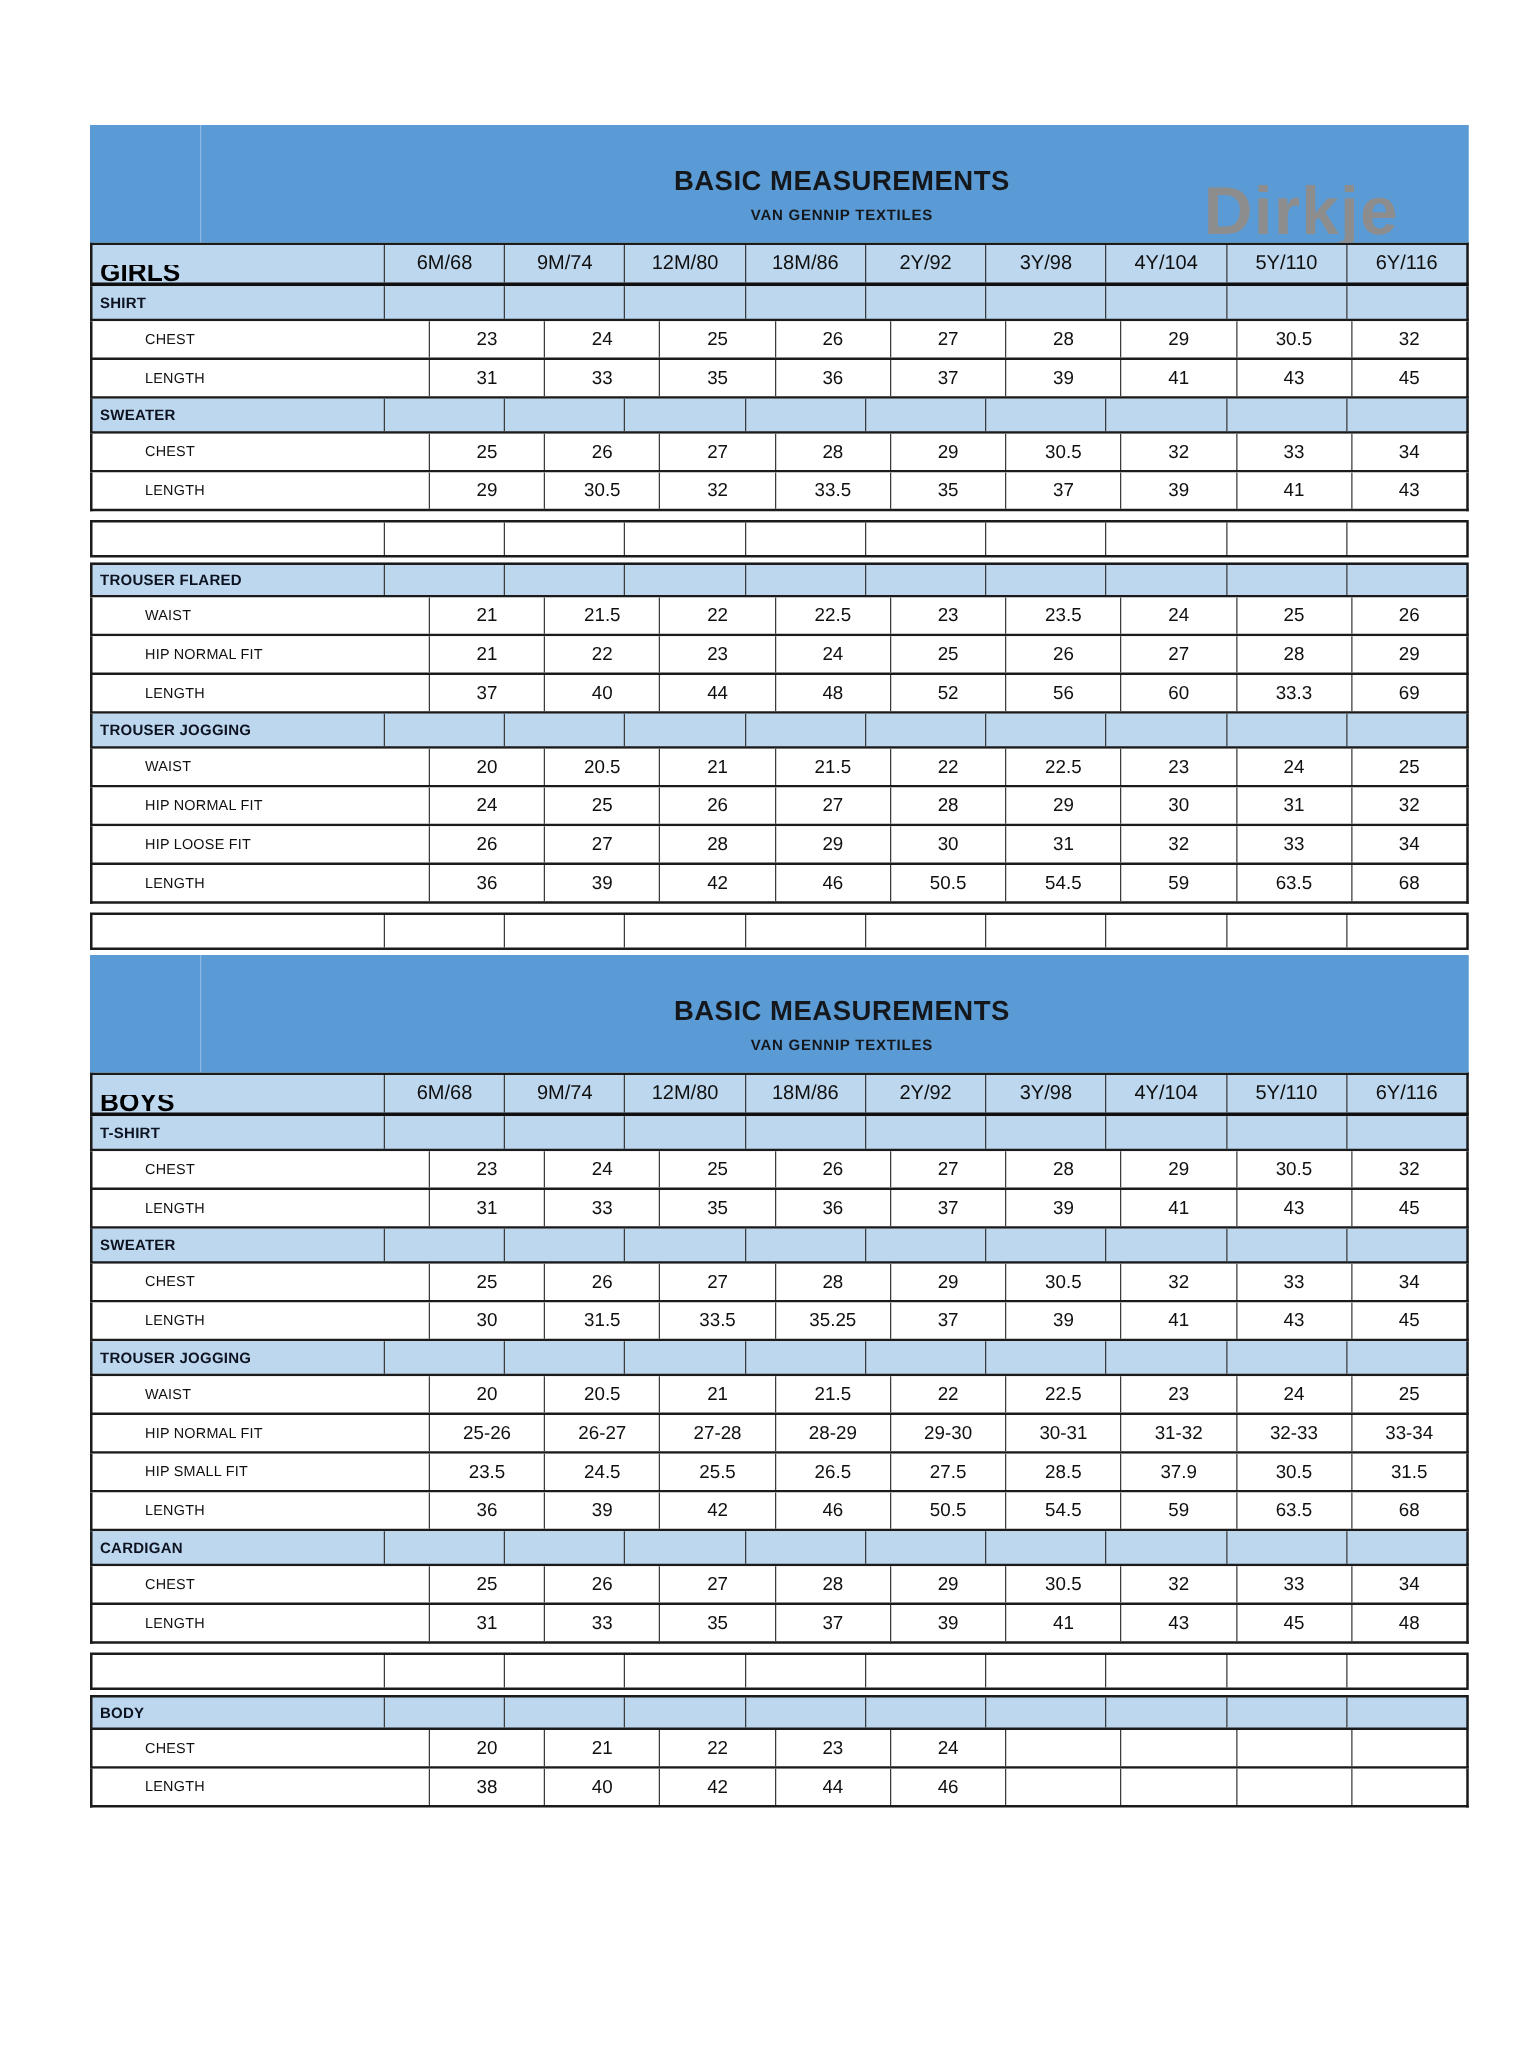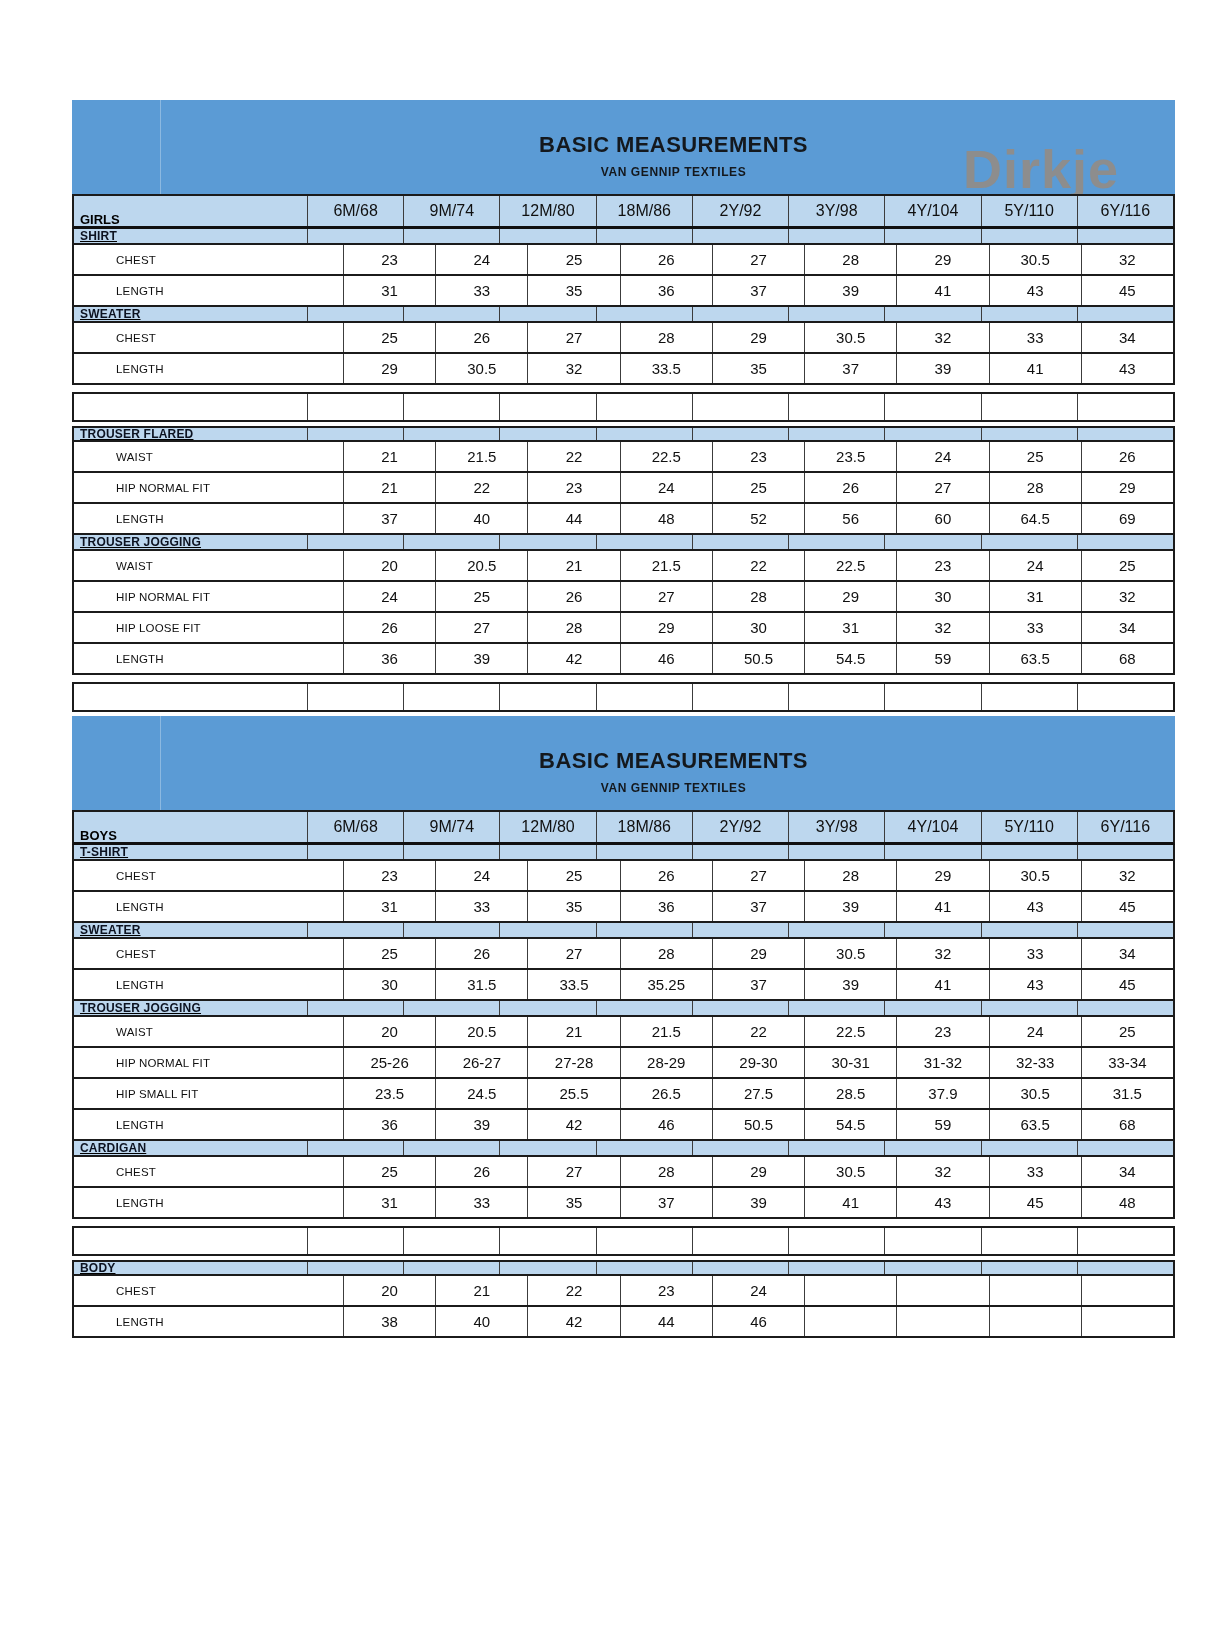--- a/index.html
+++ b/index.html
@@ -81,42 +81,42 @@
     border-left: 2px solid #1b1b1b;
     border-right: 2px solid #1b1b1b;
     border-bottom: 2px solid #1b1b1b;
   }
   .bt { border-top: 2px solid #1b1b1b; }
   .header-row {
     height: 35px;
     background: #bdd7ee;
     border-bottom: 3px solid #101010;
   }
-  .section-row { height: 16px; background: #bdd7ee; text-decoration: underline; }
+  .section-row { height: 28px; background: #bdd7ee; }
   .data-row    { height: 31px; background: #ffffff; padding-left: 36px; }
   .blank-row   { height: 30px; background: #ffffff; }
   .gap-top    { height: 7px; }
   .gap-bottom { height: 4px; }
   .cell {
     box-sizing: border-box;
     display: flex;
     align-items: center;
     overflow: hidden;
   }
   .label-cell {
     flex: 0 0 233px;
     width: 233px;
     padding-left: 6px;
   }
   .size-cell {
     flex: 1 1 0;
     border-left: 1px solid #3c3c3c;
     justify-content: center;
   }
-  .header-label  { font-weight: bold; font-size: 13px; color: #000000; margin-top: 16px; }
+  .header-label  { font-weight: bold; font-size: 21px; color: #000000; margin-top: 16px; }
   .header-size   { font-size: 16px; color: #101010; }
   .section-label { font-weight: bold; font-size: 12px; color: #0c1220; letter-spacing: 0.2px; }
   .data-label    { font-size: 11.5px; color: #101010; letter-spacing: 0.2px; }
   .data-value    { font-size: 15px; color: #101010; }
 </style>
 </head>
 <body>
 
 <div class="sheet">
 
@@ -269,21 +269,21 @@
         </div>
         <div class="row data-row">
           <div class="cell label-cell data-label">LENGTH</div>
           <div class="cell size-cell data-value">37</div>
           <div class="cell size-cell data-value">40</div>
           <div class="cell size-cell data-value">44</div>
           <div class="cell size-cell data-value">48</div>
           <div class="cell size-cell data-value">52</div>
           <div class="cell size-cell data-value">56</div>
           <div class="cell size-cell data-value">60</div>
-          <div class="cell size-cell data-value">64.5</div>
+          <div class="cell size-cell data-value">33.3</div>
           <div class="cell size-cell data-value">69</div>
         </div>
         <div class="row section-row">
           <div class="cell label-cell section-label">TROUSER JOGGING</div>
           <div class="cell size-cell"></div>
           <div class="cell size-cell"></div>
           <div class="cell size-cell"></div>
           <div class="cell size-cell"></div>
           <div class="cell size-cell"></div>
           <div class="cell size-cell"></div>

